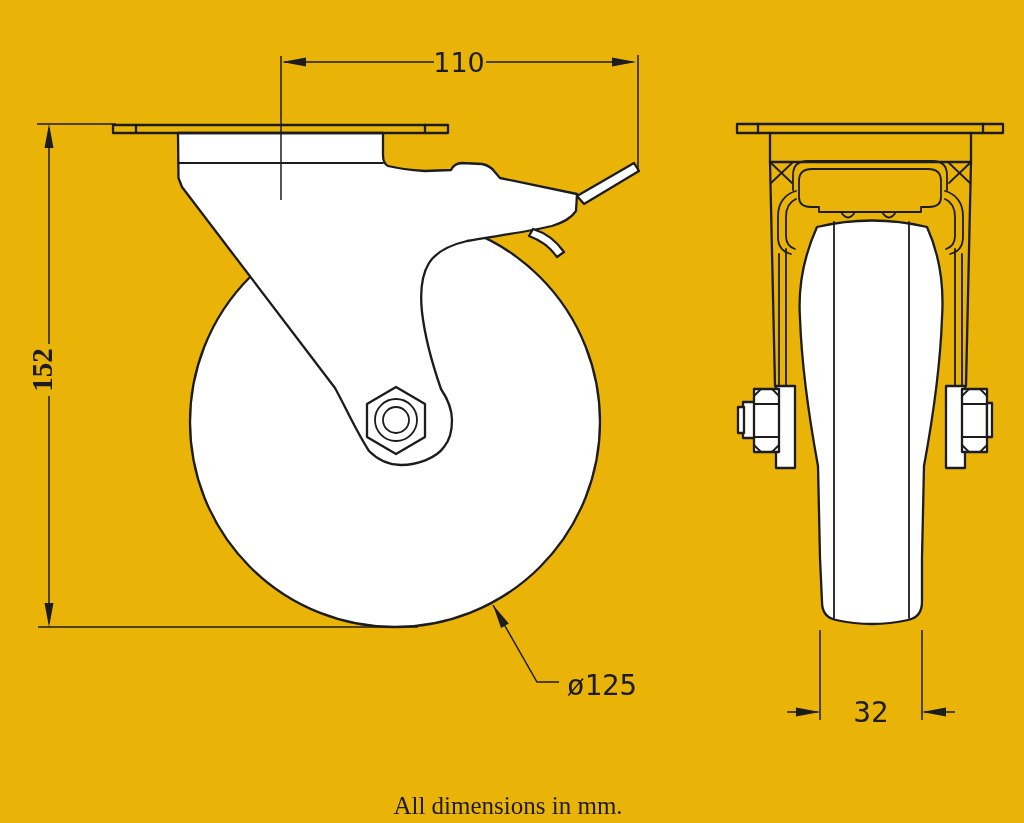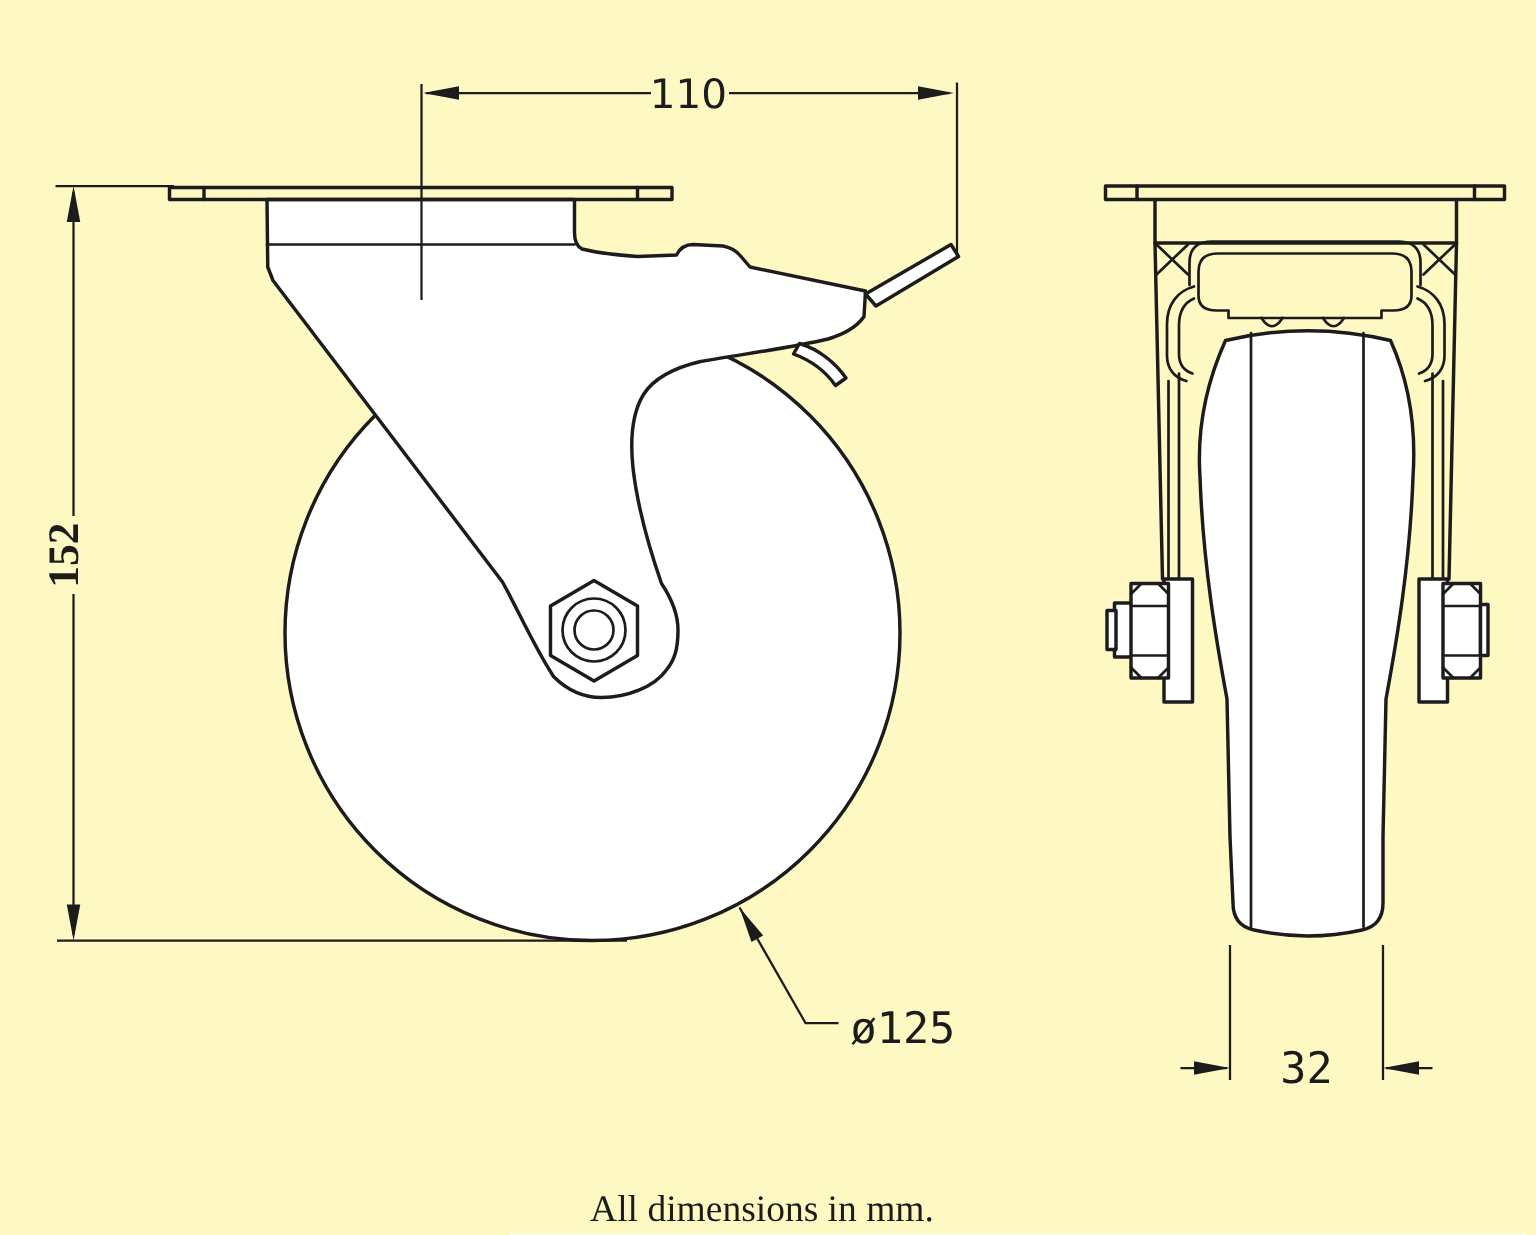--- a/index.html
+++ b/index.html
@@ -1,16 +1,16 @@
 <!DOCTYPE html>
 <html><head>
 <meta charset="utf-8">
 <style>
   html,body{margin:0;padding:0;background:#ffffff;}
-  .stage{position:relative;width:1024px;height:823px;background:#fef9c3;overflow:hidden;}
+  .stage{position:relative;width:1024px;height:823px;background:#eab308;overflow:hidden;}
   svg{display:block;}
   .outline{fill:none;stroke:#1c1c1c;stroke-width:2.3;stroke-linejoin:round;stroke-linecap:round;}
   .outline-fill{fill:#ffffff;stroke:#1c1c1c;stroke-width:2.3;stroke-linejoin:round;stroke-linecap:round;}
   .thin{fill:none;stroke:#1c1c1c;stroke-width:1.5;stroke-linecap:butt;}
   .detail{fill:none;stroke:#1c1c1c;stroke-width:1.8;stroke-linejoin:round;stroke-linecap:round;}
   .arrow{fill:#1c1c1c;stroke:none;}
   .dim-sans{font-family:"DejaVu Sans","Liberation Sans",sans-serif;font-size:27px;fill:#1c1c1c;}
   .dim-serif{font-family:"Liberation Serif","DejaVu Serif",serif;font-size:29px;font-weight:bold;fill:#1c1c1c;}
   .dim-mono{font-family:"DejaVu Sans Mono","Liberation Mono",monospace;font-size:29px;fill:#1c1c1c;}
   .caption{font-family:"Liberation Serif","DejaVu Serif",serif;font-size:25px;fill:#1c1c1c;}

